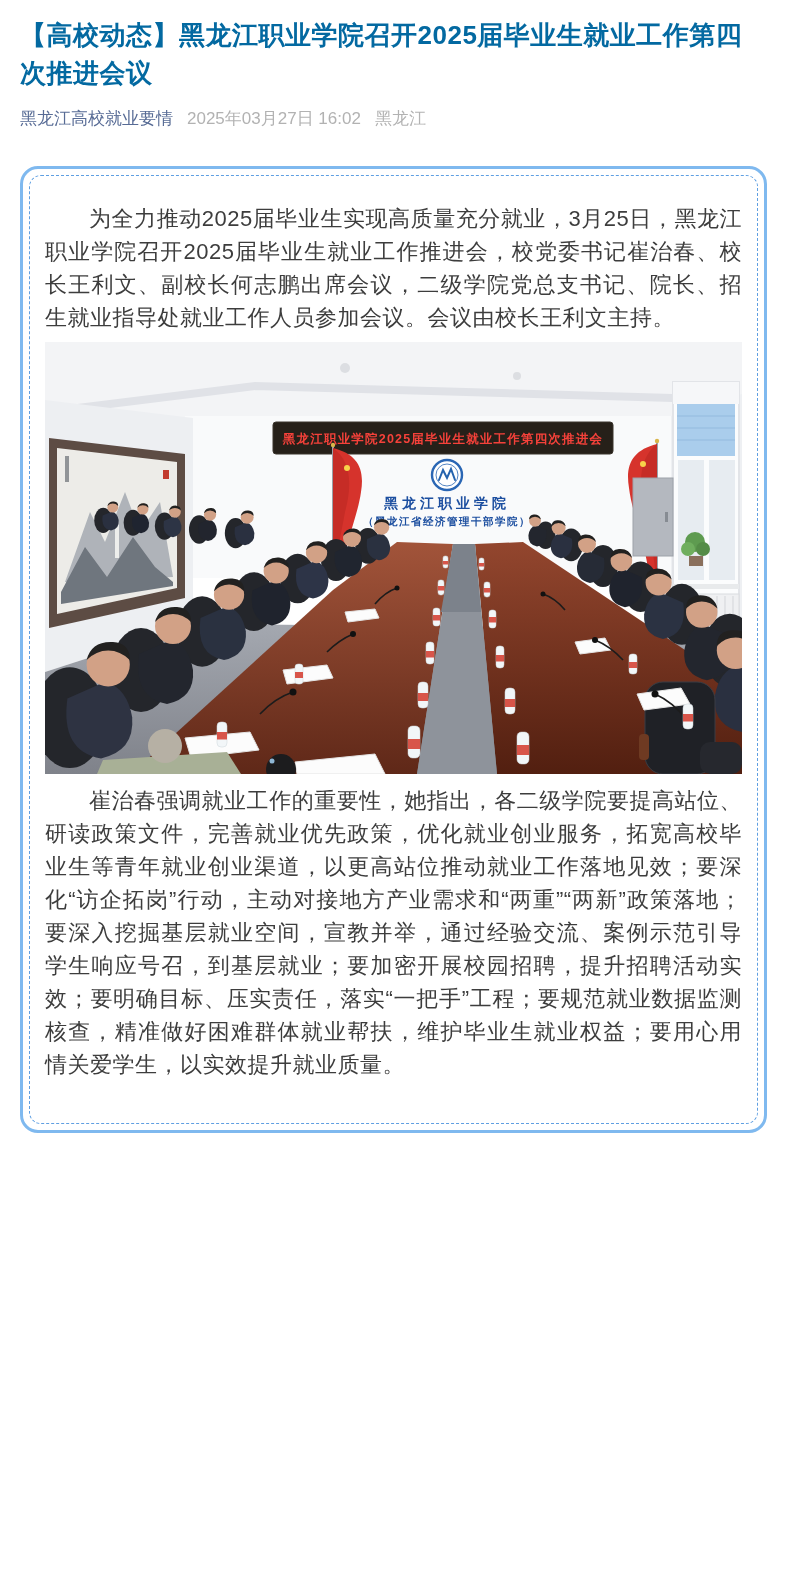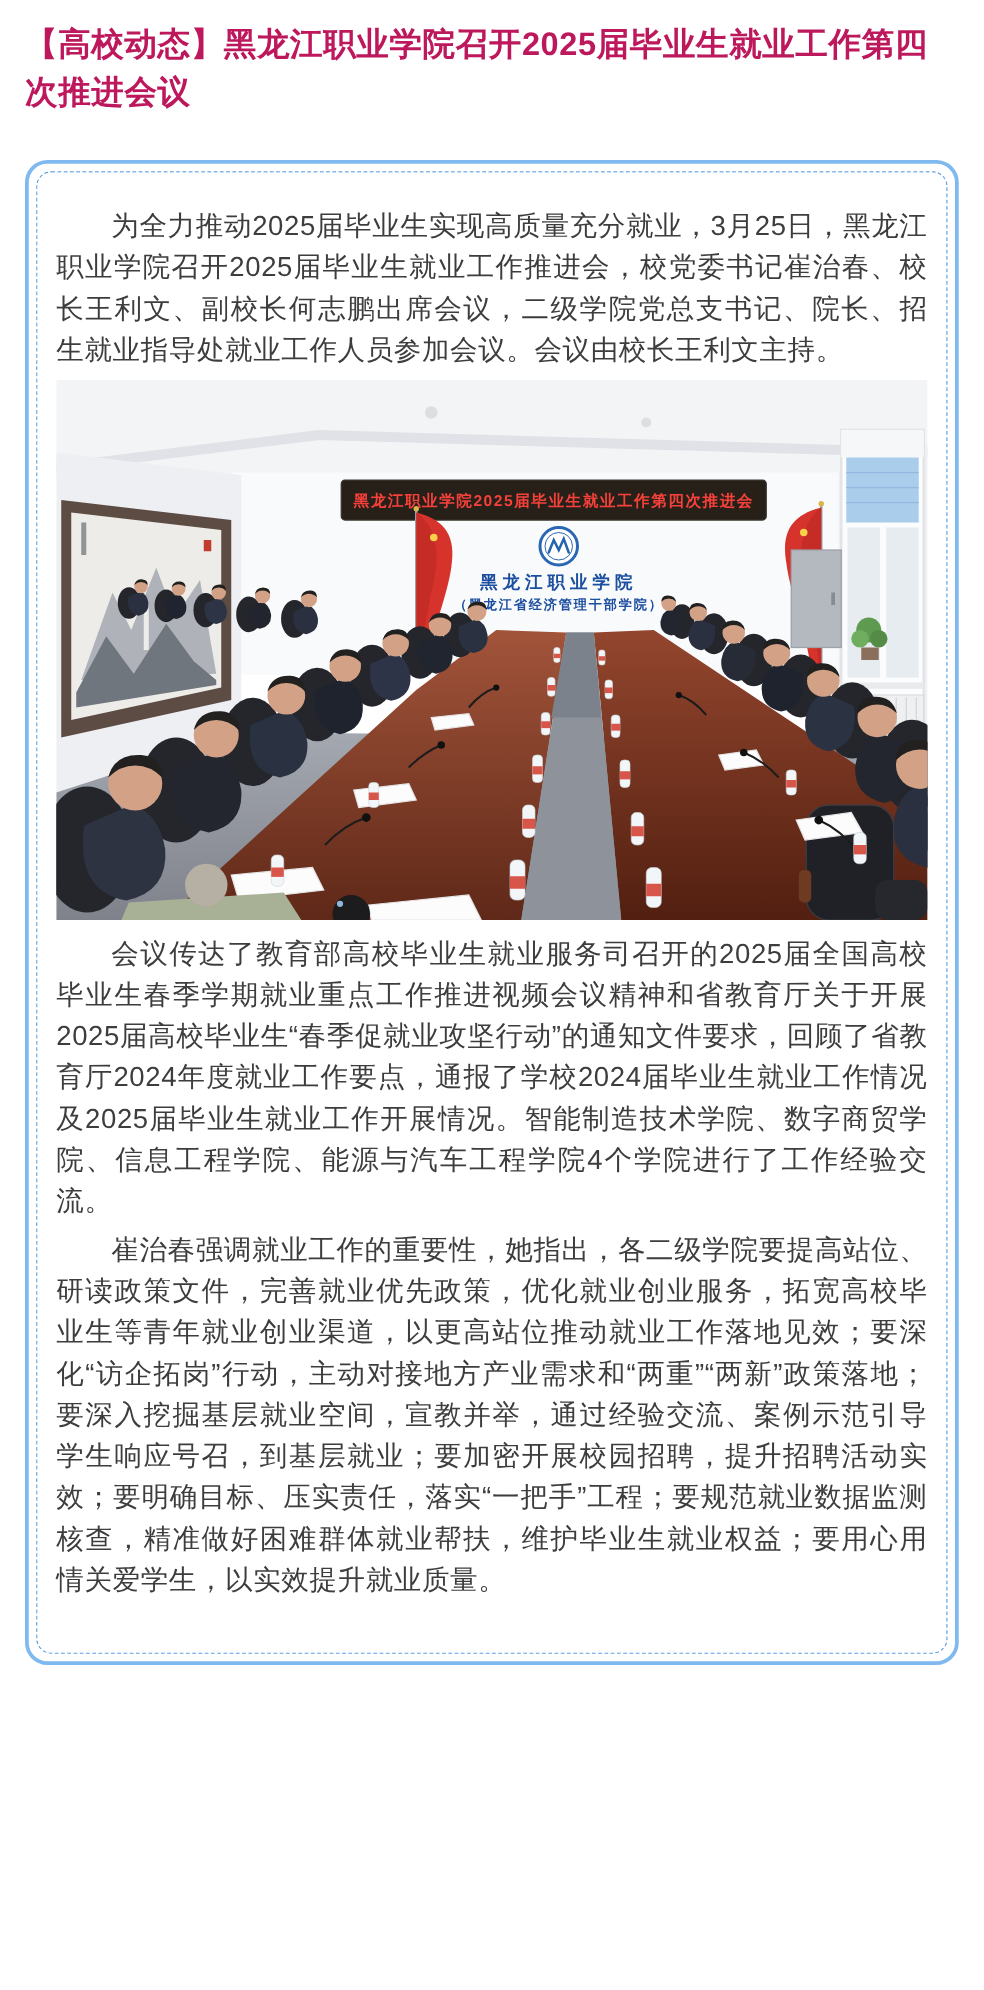--- a/index.html
+++ b/index.html
@@ -4,21 +4,21 @@
 <style>
   html,body{margin:0;padding:0;background:#ffffff;}
   body{
     width:787px;
     font-family:"Liberation Sans","DejaVu Sans",sans-serif;
     color:#333;
     -webkit-font-smoothing:antialiased;
   }
   .page{padding:12px 20px 24px 20px;box-sizing:border-box;width:787px;}
   .title{
-    font-size:26px;line-height:38px;font-weight:700;color:#be185d;
+    font-size:26px;line-height:38px;font-weight:700;color:#0369a1;
     margin:4px 0 0 0;letter-spacing:.5px;
   }
   .byline{margin-top:16px;font-size:17px;line-height:22px;white-space:nowrap;}
   .byline .account{color:#576b95;margin-right:14px;cursor:pointer;}
   .byline .date{color:#b2b2b2;margin-right:14px;}
   .byline .loc{color:#b2b2b2;}
   .content-box{
     margin-top:36px;
     border:3px solid #7fb9ef;
     border-radius:18px;
@@ -41,20 +41,23 @@
   .photo-wrap{margin:8px 0 10px 0;line-height:0;}
   .photo-wrap svg{display:block;width:100%;height:auto;}
 </style>
 </head>
 <body>
 
 <div class="page">
 
   <h1 class="title">【高校动态】黑龙江职业学院召开2025届毕业生就业工作第四次推进会议</h1>
 
+  <div class="byline">
+    <span class="account">黑龙江高校就业要情</span><span class="date">2025年03月27日 16:02</span><span class="loc">黑龙江</span>
+  </div>
 
   <div class="content-box">
     <div class="content-inner">
 
       <p>为全力推动2025届毕业生实现高质量充分就业，3月25日，黑龙江职业学院召开2025届毕业生就业工作推进会，校党委书记崔治春、校长王利文、副校长何志鹏出席会议，二级学院党总支书记、院长、招生就业指导处就业工作人员参加会议。会议由校长王利文主持。</p>
 
       <div class="photo-wrap">
         <svg viewBox="0 0 697 432" xmlns="http://www.w3.org/2000/svg">
           <defs>
             <linearGradient id="tgL" x1="0" y1="0" x2="0" y2="1">
@@ -260,18 +263,17 @@
 
           <g>
             <polygon points="58,418 182,410 196,432 52,432" fill="#a8b096"></polygon>
             <circle cx="120" cy="404" r="17" fill="#b6b0a4"></circle>
             <circle cx="236" cy="427" r="15" fill="#1c1c1e"></circle>
             <circle cx="227" cy="419" r="2.5" fill="#8fb7d6"></circle>
           </g>
         </svg>
       </div>
 
-      <p>会议传达了教育部高校毕业生就业服务司召开的2025届全国高校毕业生春季学期就业重点工作推进视频会议精神和省教育厅关于开展2025届高校毕业生“春季促就业攻坚行动”的通知文件要求，回顾了省教育厅2024年度就业工作要点，通报了学校2024届毕业生就业工作情况及2025届毕业生就业工作开展情况。智能制造技术学院、数字商贸学院、信息工程学院、能源与汽车工程学院4个学院进行了工作经验交流。</p>
       <p>崔治春强调就业工作的重要性，她指出，各二级学院要提高站位、研读政策文件，完善就业优先政策，优化就业创业服务，拓宽高校毕业生等青年就业创业渠道，以更高站位推动就业工作落地见效；要深化“访企拓岗”行动，主动对接地方产业需求和“两重”“两新”政策落地；要深入挖掘基层就业空间，宣教并举，通过经验交流、案例示范引导学生响应号召，到基层就业；要加密开展校园招聘，提升招聘活动实效；要明确目标、压实责任，落实“一把手”工程；要规范就业数据监测核查，精准做好困难群体就业帮扶，维护毕业生就业权益；要用心用情关爱学生，以实效提升就业质量。</p>
 
     </div>
   </div>
 </div>
 
 </body></html>

